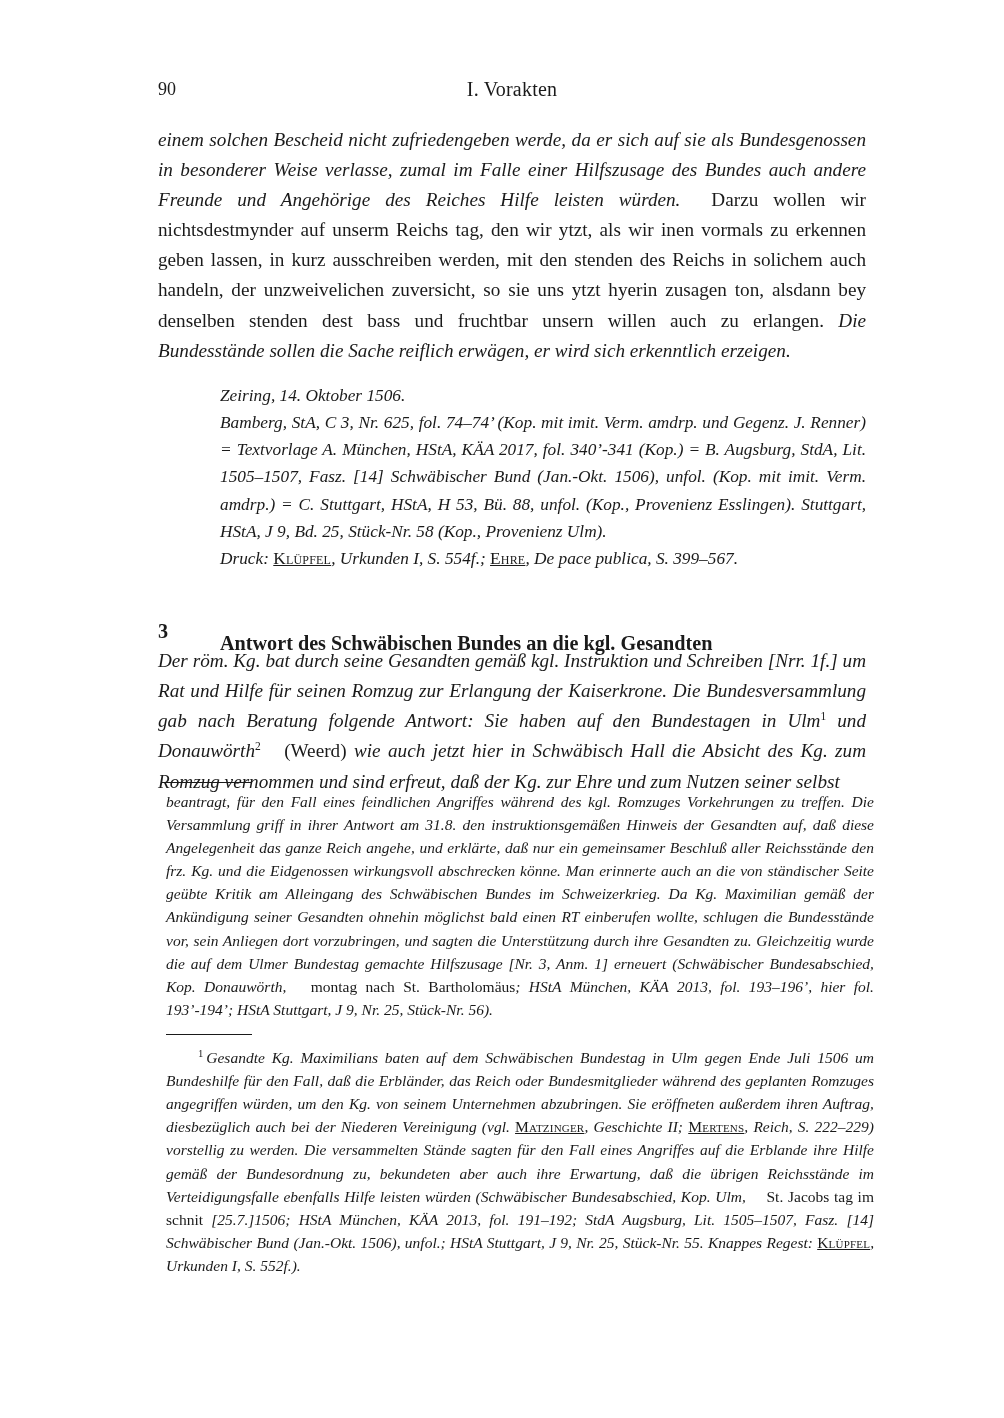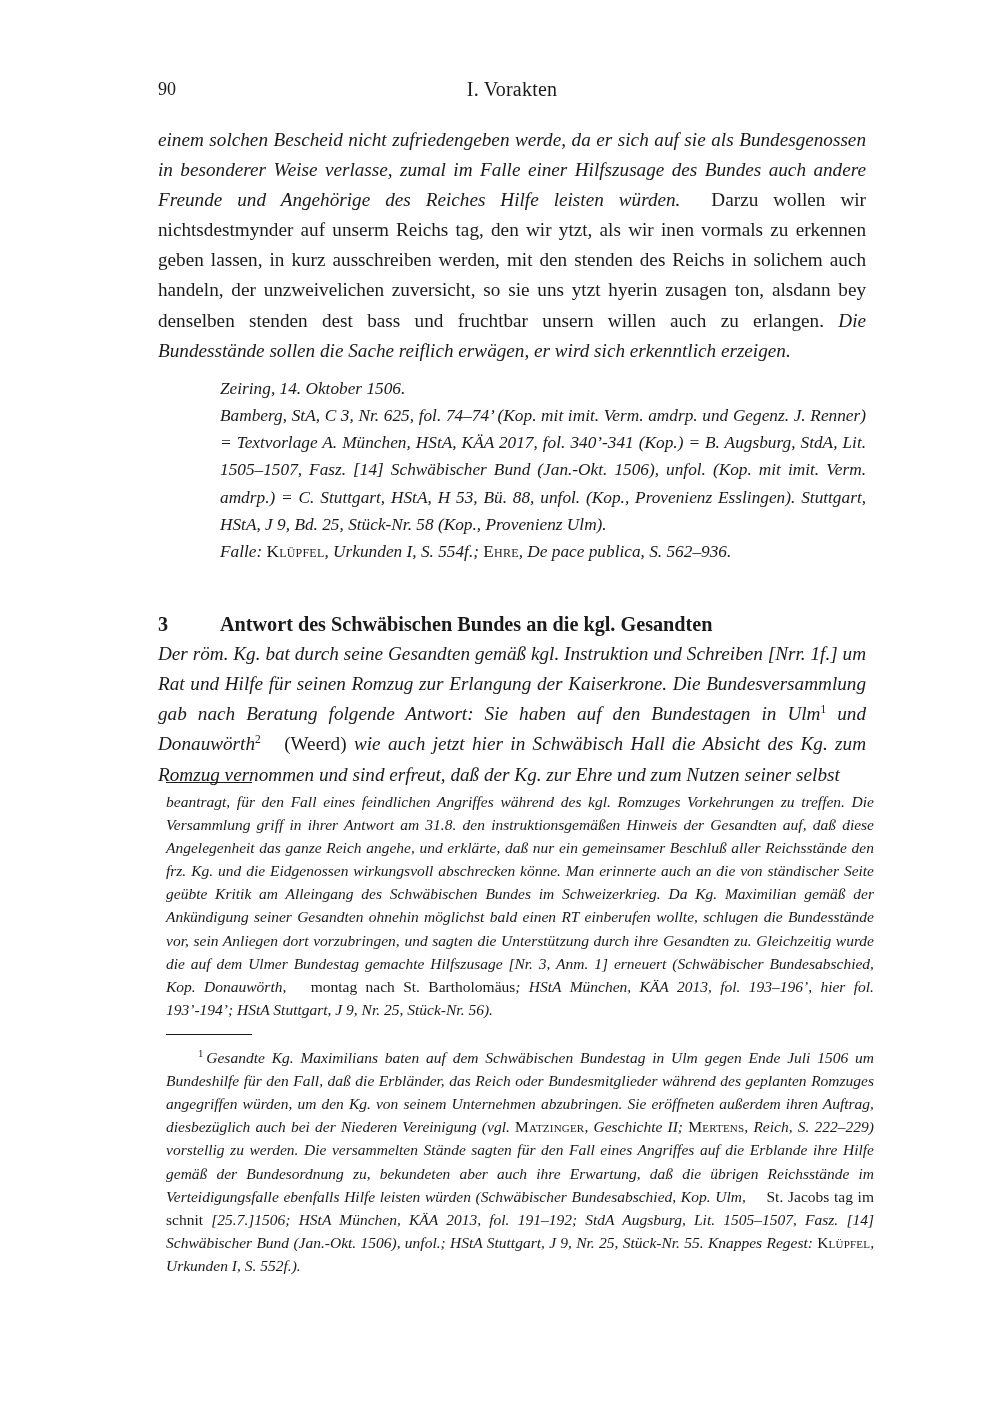--- a/index.html
+++ b/index.html
@@ -64,51 +64,52 @@
     text-justify: inter-word;
     hyphens: none;
   }
   p.body.indent { text-indent: 26px; }
 
   .it { font-style: italic; }
   .rm { font-style: normal; margin-left: 16px; }
 
   
   .source {
-    margin-top: 9px;
+    margin-top: 16px;
     margin-left: 62px;
     width: 646px;
     font-size: 17.3px;
     line-height: 27.2px;
     font-style: italic;
     text-align: justify;
   }
   .source .line { display: block; }
   .sc {
     font-variant: small-caps;
     font-style: normal;
     letter-spacing: 0.2px;
+    text-decoration: underline;
   }
 
   
   .section-head {
     margin-top: 46px;
     font-weight: bold;
     font-size: 20.2px;
     line-height: 26px;
     position: relative;
     height: 28px;
   }
   .section-head .num {
     position: absolute;
     left: 0; top: 0;
   }
   .section-head .label {
     position: absolute;
-    left: 62px; top: 0;
+    left: 62px; top: 12px;
   }
 
   .after-head { margin-top: 26px; }
 
   
   .footnotes {
     position: absolute;
     left: 166px;
     top: 782px;
     width: 708px;
@@ -160,21 +161,21 @@
   </div>
 
   <div class="col">
 
     <p class="body"><span class="it">einem solchen Bescheid nicht zufriedengeben werde, da er sich auf sie als Bundesgenossen in besonderer Weise verlasse, zumal im Falle einer Hilfszusage des Bundes auch andere Freunde und Angehörige des Reiches Hilfe leisten würden.</span><span class="rm"> Darzu wollen wir nichtsdestmynder auf unserm Reichs tag, den wir ytzt, als wir inen vormals zu erkennen geben lassen, in kurz ausschreiben werden, mit den stenden des Reichs in solichem auch handeln, der unzweivelichen zuversicht, so sie uns ytzt hyerin zusagen ton, alsdann bey denselben stenden dest bass und fruchtbar unsern willen auch zu erlangen. </span><span class="it">Die Bundesstände sollen die Sache reiflich erwägen, er wird sich erkenntlich erzeigen.</span></p>
 
 
     <div class="source">
       <span class="line">Zeiring, 14. Oktober 1506.</span>
       <span>Bamberg, StA, C 3, Nr. 625, fol. 74–74’ (Kop. mit imit. Verm. amdrp. und Gegenz. J. Renner) = Textvorlage A. München, HStA, KÄA 2017, fol. 340’-341 (Kop.) = B. Augsburg, StdA, Lit. 1505–1507, Fasz. [14] Schwäbischer Bund (Jan.-Okt. 1506), unfol. (Kop. mit imit. Verm. amdrp.) = C. Stuttgart, HStA, H 53, Bü. 88, unfol. (Kop., Provenienz Esslingen). Stuttgart, HStA, J 9, Bd. 25, Stück-Nr. 58 (Kop., Provenienz Ulm).</span>
-      <span class="line"><span>Falle: </span><span class="sc">Klüpfel</span><span>, Urkunden I, S. 554f.; </span><span class="sc">Ehre</span><span>, De pace publica, S. 562–936.</span></span>
+      <span class="line"><span>Druck: </span><span class="sc">Klüpfel</span><span>, Urkunden I, S. 554f.; </span><span class="sc">Ehre</span><span>, De pace publica, S. 399–567.</span></span>
     </div>
 
     <div class="section-head">
       <span class="num">3</span>
       <span class="label">Antwort des Schwäbischen Bundes an die kgl. Gesandten</span>
     </div>
 
     <p class="body after-head"><span class="it">Der röm. Kg. bat durch seine Gesandten gemäß kgl. Instruktion und Schreiben [Nrr. 1f.] um Rat und Hilfe für seinen Romzug zur Erlangung der Kaiserkrone. Die Bundesversammlung gab nach Beratung folgende Antwort: Sie haben auf den Bundestagen in Ulm</span><sup class="ref">1</sup><span class="it"> und Donauwörth</span><sup class="ref">2</sup><span class="rm"> (Weerd)</span><span class="it"> wie auch jetzt hier in Schwäbisch Hall die Absicht des Kg. zum Romzug vernommen und sind erfreut, daß der Kg. zur Ehre und zum Nutzen seiner selbst</span></p>
 
   </div>

